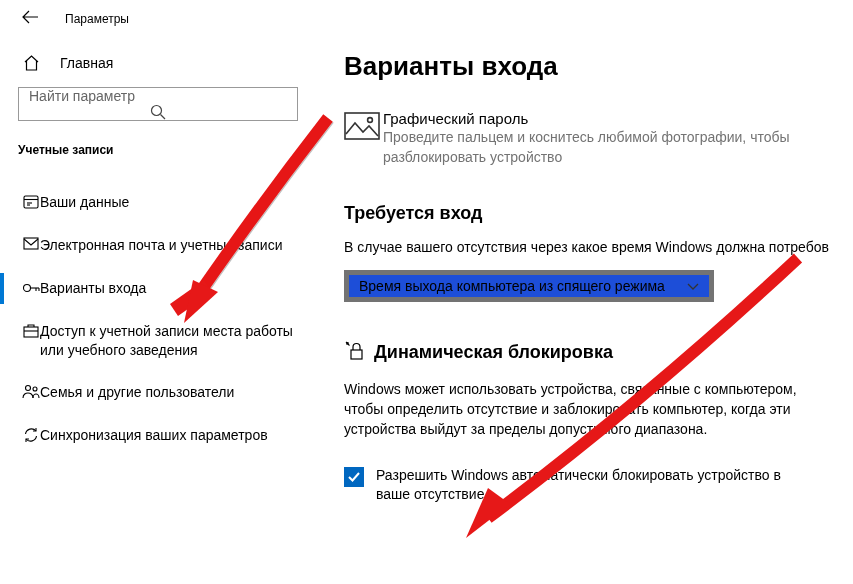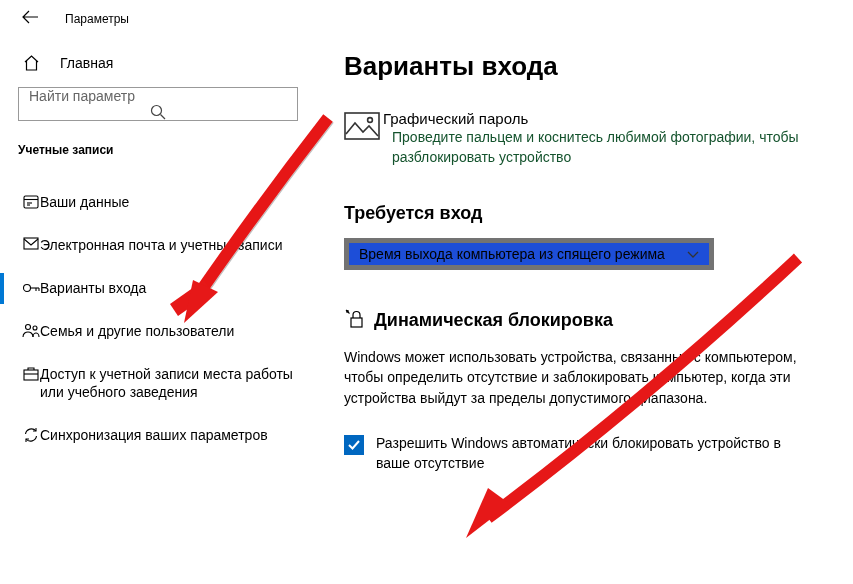--- a/index.html
+++ b/index.html
@@ -97,21 +97,21 @@
       display: flex;
       gap: 3px;
       margin-bottom: 36px;
     }
     .option-icon {
       width: 36px; height: 28px;
       flex-shrink: 0;
       margin-top: 2px;
     }
     .option-text .title { font-size: 15px; margin-bottom: 1px; }
-    .option-text .desc { font-size: 14px; color: #14532d; line-height: 1.4; max-width: 430px; margin-left: 9px;}
+    .option-text .desc { font-size: 14px; color: #737373; line-height: 1.4; max-width: 430px;}
     .section-title {
       font-size: 18px;
       font-weight: 600;
       margin: 8px 0 14px 0;
     }
     .section-text {
       font-size: 14px;
       margin-bottom: 12px;
       line-height: 1.4;
     }
@@ -229,38 +229,38 @@
               <circle cx="5" cy="8" r="3.5" stroke="#000" stroke-width="1.1" fill="none"></circle>
               <line x1="8.5" y1="8" x2="17" y2="8" stroke="#000" stroke-width="1.1"></line>
               <line x1="14" y1="8" x2="14" y2="11" stroke="#000" stroke-width="1.1"></line>
               <line x1="17" y1="8" x2="17" y2="11" stroke="#000" stroke-width="1.1"></line>
             </svg>
         </span>
         <span class="label">Варианты входа</span>
       </li>
       <li class="nav-item">
         <span class="icon">
+          <svg width="16" height="15" viewBox="0 0 16 15">
+              <rect x="1" y="4" width="14" height="10" stroke="#000" stroke-width="1.1" fill="none"></rect>
+              <path d="M5 4 V2 H11 V4" stroke="#000" stroke-width="1.1" fill="none"></path>
+              <line x1="1" y1="8" x2="15" y2="8" stroke="#000" stroke-width="1.1"></line>
+            </svg>
+        </span>
+        <span class="label">Доступ к учетной записи места работы или учебного заведения</span>
+      </li>
+      <li class="nav-item">
+        <span class="icon">
           <svg width="18" height="15" viewBox="0 0 18 15">
               <circle cx="6" cy="4" r="2.5" stroke="#000" stroke-width="1.1" fill="none"></circle>
               <path d="M1 14 C1 10 4 9 6 9 C8 9 11 10 11 14" stroke="#000" stroke-width="1.1" fill="none"></path>
               <circle cx="13" cy="5" r="2" stroke="#000" stroke-width="1.1" fill="none"></circle>
               <path d="M11 14 C11 11 13 10 14 10 C15 10 17 11 17 14" stroke="#000" stroke-width="1.1" fill="none"></path>
             </svg>
         </span>
         <span class="label">Семья и другие пользователи</span>
-      </li>
-      <li class="nav-item">
-        <span class="icon">
-          <svg width="16" height="15" viewBox="0 0 16 15">
-              <rect x="1" y="4" width="14" height="10" stroke="#000" stroke-width="1.1" fill="none"></rect>
-              <path d="M5 4 V2 H11 V4" stroke="#000" stroke-width="1.1" fill="none"></path>
-              <line x1="1" y1="8" x2="15" y2="8" stroke="#000" stroke-width="1.1"></line>
-            </svg>
-        </span>
-        <span class="label">Доступ к учетной записи места работы или учебного заведения</span>
       </li>
       <li class="nav-item">
         <span class="icon">
           <svg width="16" height="16" viewBox="0 0 16 16">
               <path d="M13 4 A6 6 0 0 0 2.5 7" stroke="#000" stroke-width="1.1" fill="none"></path>
               <path d="M3 12 A6 6 0 0 0 13.5 9" stroke="#000" stroke-width="1.1" fill="none"></path>
               <path d="M13 1 L13 4 L10 4" stroke="#000" stroke-width="1.1" fill="none"></path>
               <path d="M3 15 L3 12 L6 12" stroke="#000" stroke-width="1.1" fill="none"></path>
             </svg>
         </span>
@@ -280,20 +280,21 @@
             <circle cx="26" cy="8" r="2.4" stroke="#333" stroke-width="1.6" fill="none"></circle>
           </svg>
       </span>
       <div class="option-text">
         <div class="title">Графический пароль</div>
         <div class="desc">Проведите пальцем и коснитесь любимой фотографии, чтобы разблокировать устройство</div>
       </div>
     </div>
 
     <div class="section-title">Требуется вход</div>
+    <div class="section-text">В случае вашего отсутствия через какое время Windows должна потребов</div>
     <div class="select-box">
       <span>Время выхода компьютера из спящего режима</span>
       <span>
         <svg width="12" height="8" viewBox="0 0 12 8">
             <path d="M1 1 L6 6 L11 1" stroke="#333" stroke-width="1.3" fill="none"></path>
           </svg>
       </span>
     </div>
 
     <div class="dynlock-title">

